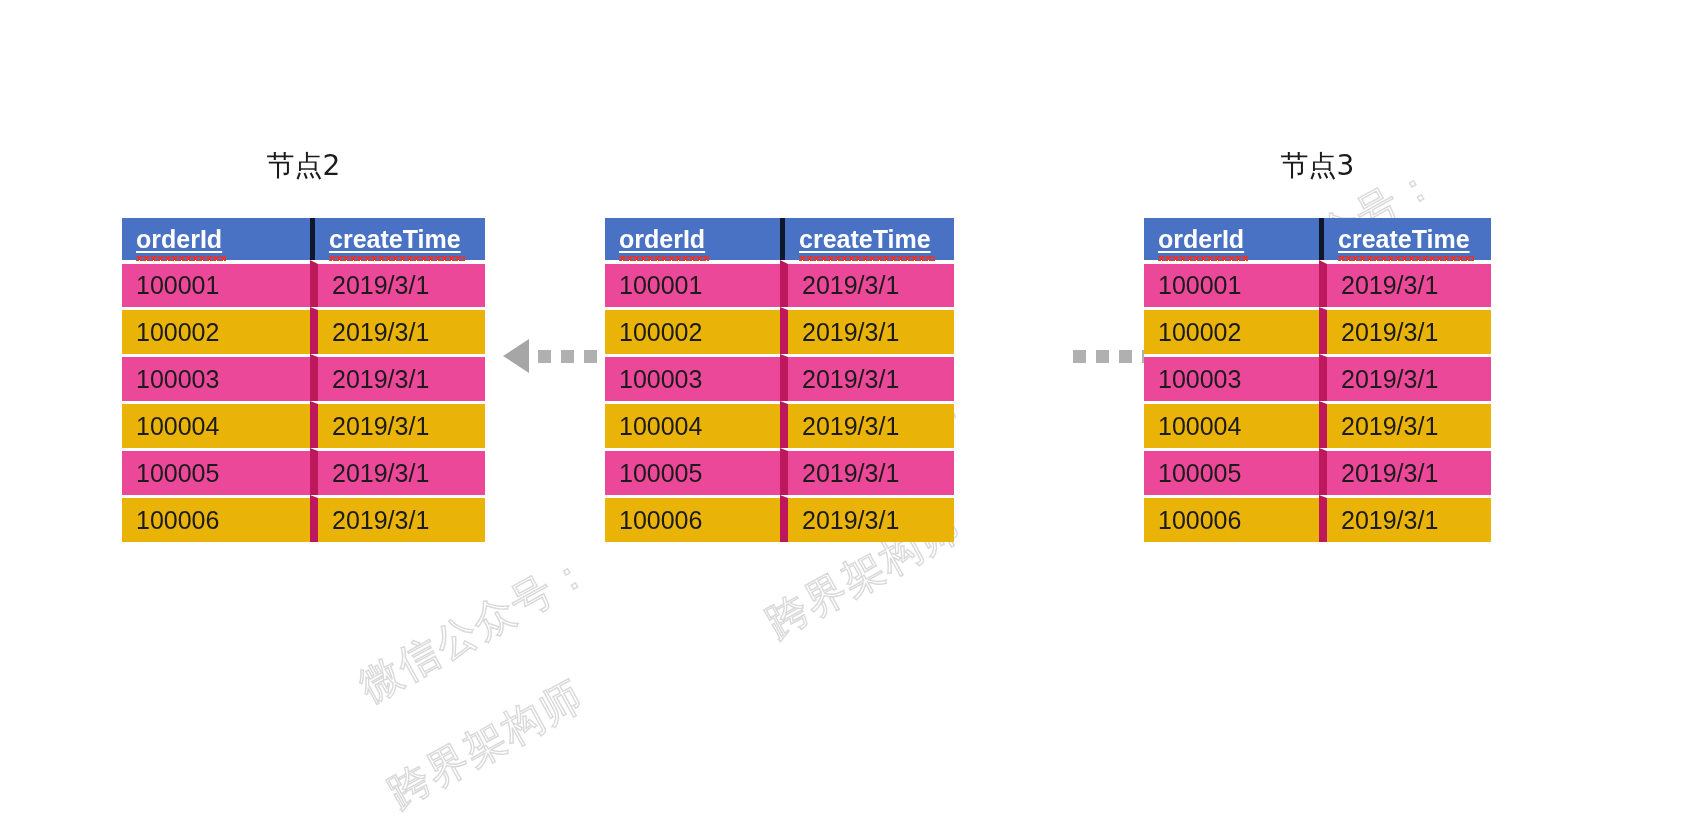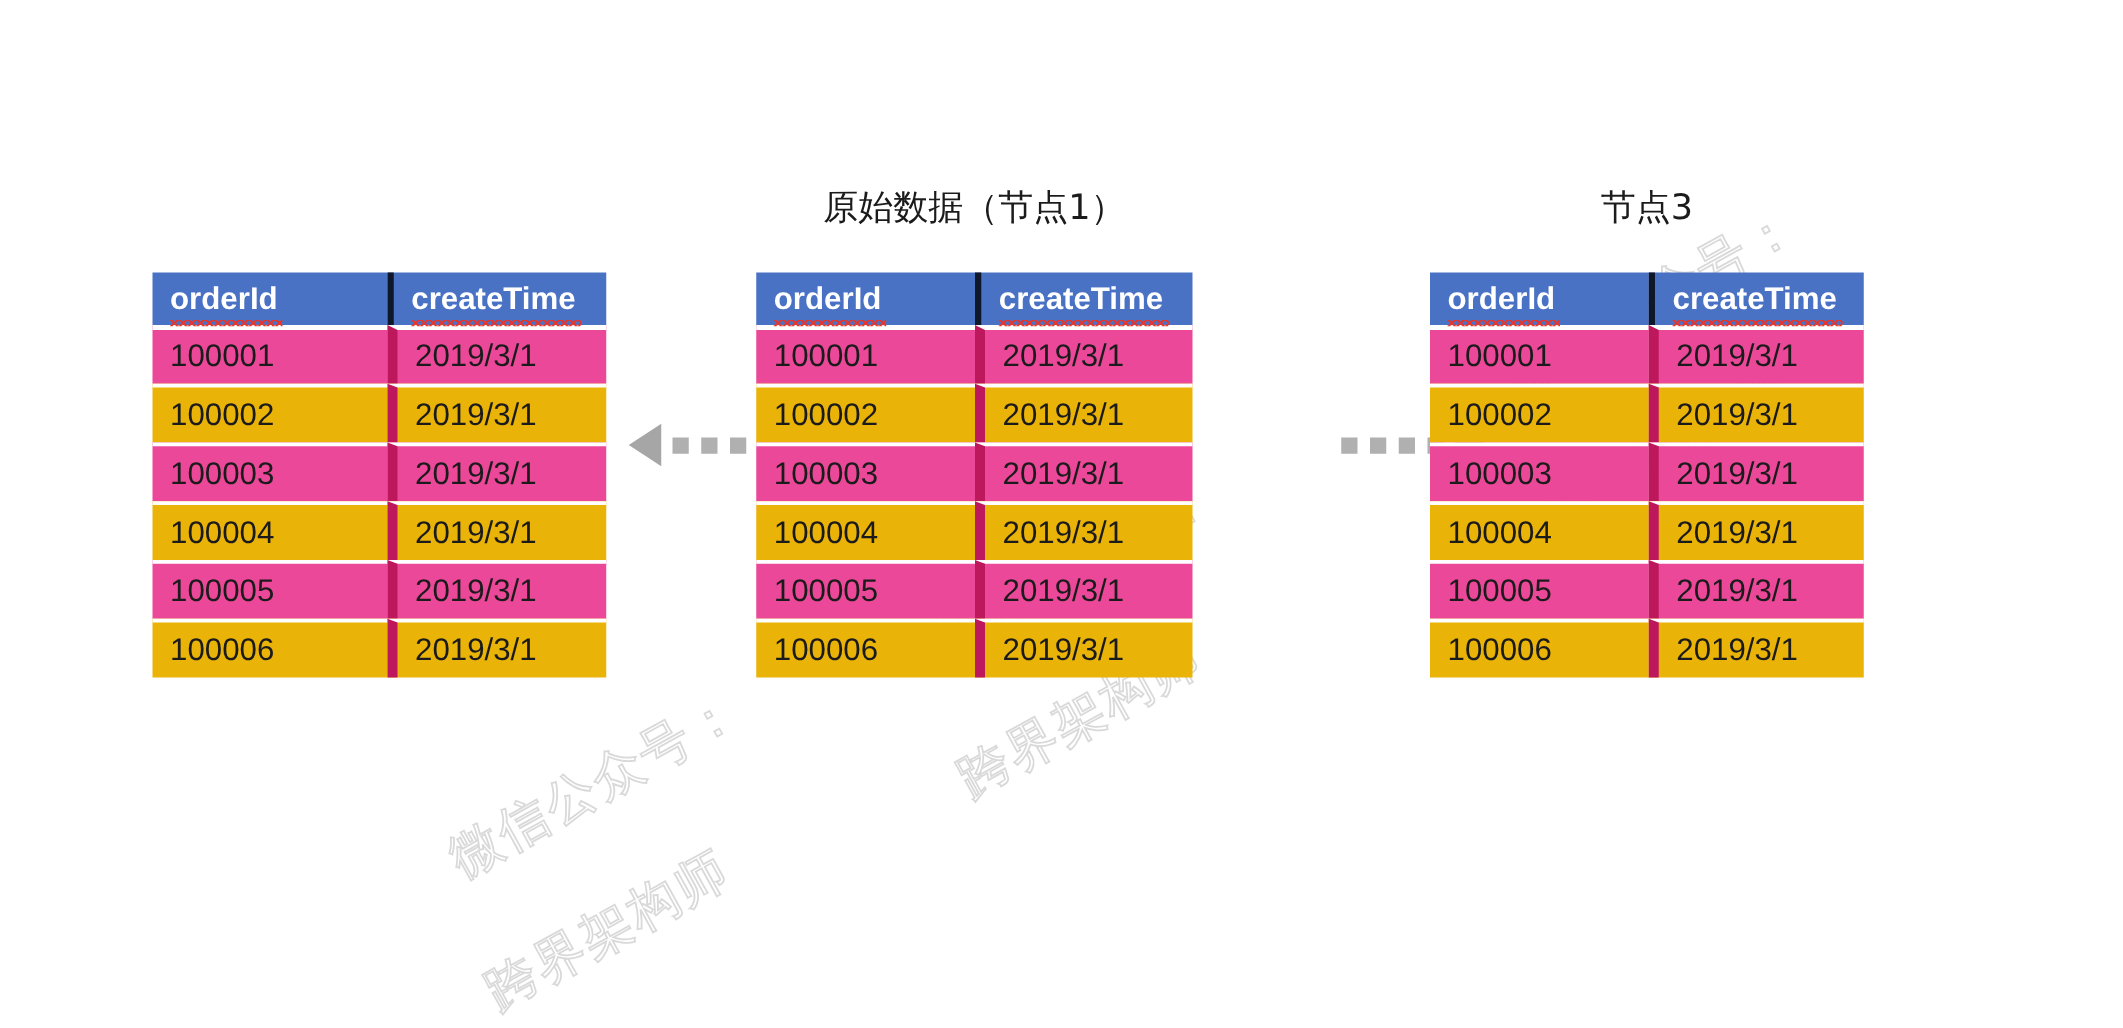--- a/index.html
+++ b/index.html
@@ -92,20 +92,21 @@
   
   .data-table thead th.col-b { border-left: 5px solid #0f172a; }
   .data-table tbody td.col-b { border-left: 8px solid #be185d; }
 
   
   .data-table tbody tr:first-child td { border-top: 4px solid #ffffff; }
 
   .hdr-text {
     position: relative;
     display: inline-block;
+    text-decoration: underline;
     text-underline-offset: 3px;
   }
   
   .hdr-text::after {
     content: "";
     position: absolute;
     left: 0;
     right: -4px;
     bottom: -7px;
     height: 5px;
@@ -176,20 +177,21 @@
   </div>
   <div class="arrow arrow-right">
     <span class="dash"></span>
     <span class="dash"></span>
     <span class="dash"></span>
     <span class="dash"></span>
     <span class="head"></span>
   </div>
 
   <div class="table-group" id="tg0" style="left:122px;">
+    <div class="table-title">节点2</div>
     <table class="data-table">
       <thead>
         <tr>
           <th class="col-a" style="width:188px"><span class="hdr-text">orderId</span></th>
           <th class="col-b" style="width:175px"><span class="hdr-text">createTime</span></th>
         </tr>
       </thead>
       <tbody>
           <tr class="odd">
             <td class="col-a">100001</td>
@@ -213,21 +215,20 @@
           </tr>
           <tr class="even">
             <td class="col-a">100006</td>
             <td class="col-b">2019/3/1</td>
           </tr>
         </tbody>
     </table>
   </div>
 
   <div class="table-group" id="tg1" style="left:605px;">
-    <div class="table-title">原始数据（节点1）</div>
     <table class="data-table">
       <thead>
         <tr>
           <th class="col-a" style="width:175px"><span class="hdr-text">orderId</span></th>
           <th class="col-b" style="width:174px"><span class="hdr-text">createTime</span></th>
         </tr>
       </thead>
       <tbody>
           <tr class="odd">
             <td class="col-a">100001</td>

